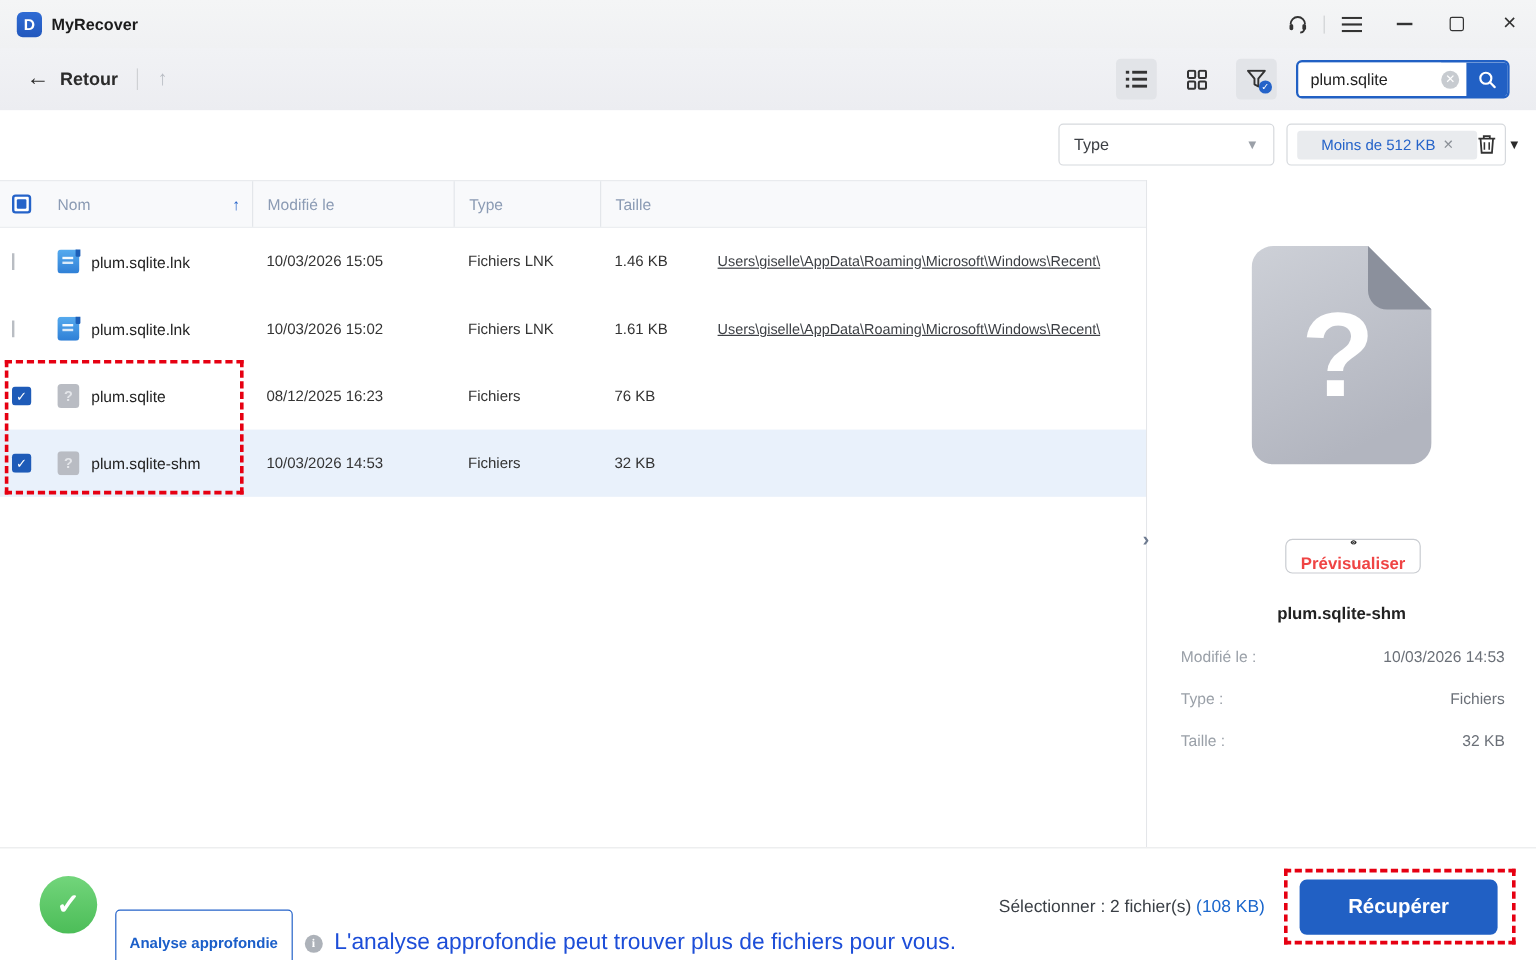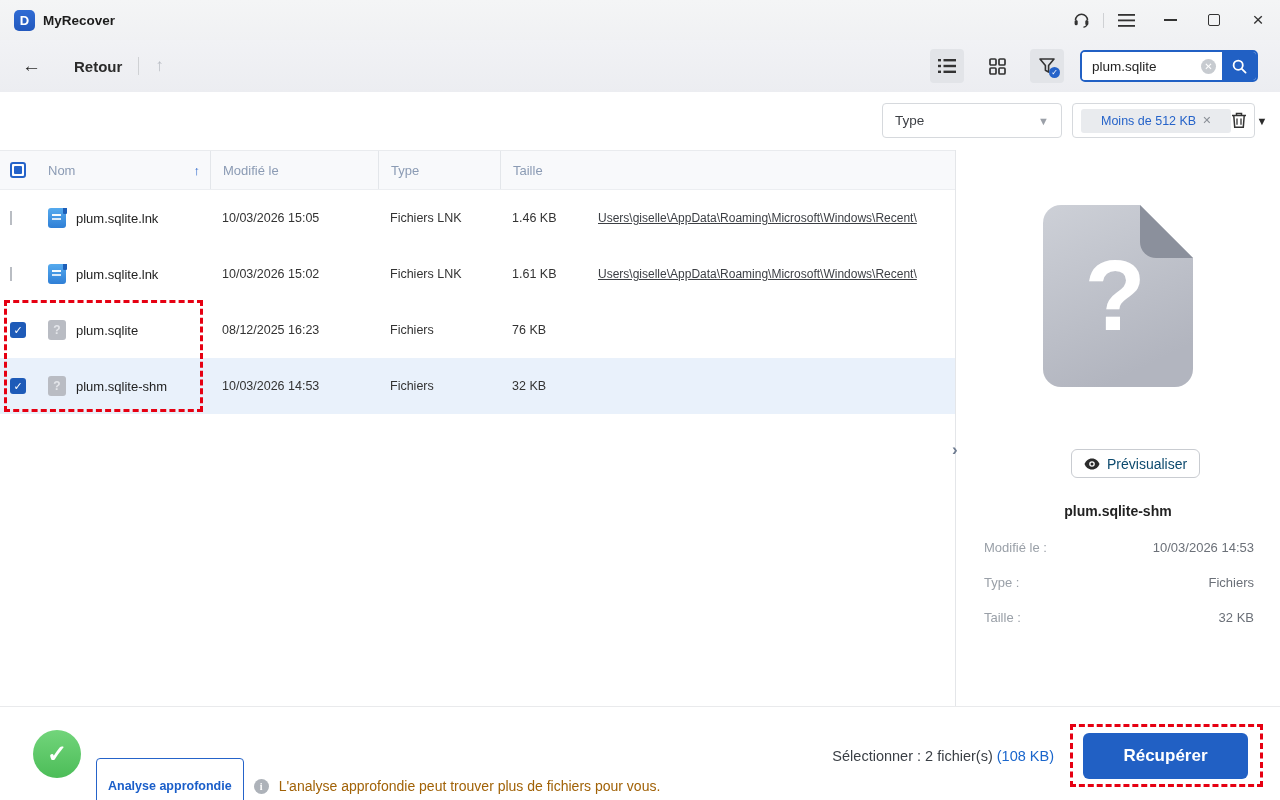--- a/index.html
+++ b/index.html
@@ -22,21 +22,21 @@
   .tb-divider { width:1px; height:15px; background:#cfd1d4; }
   .win-close { font-size:19px; color:#333; }
   .win-min-glyph { width:13px; height:2px; background:#333; }
   .win-max-glyph { width:12px; height:12px; border:1.5px solid #333; border-radius:2px; }
 
   
   .toolbar { position:absolute; left:0; top:40px; width:1280px; height:52px;
     background:linear-gradient(180deg,#f1f2f5,#ecedf1); display:flex; align-items:center; }
   .back-group { display:flex; align-items:center; margin-left:22px; cursor:pointer; }
   .back-arrow { font-size:19px; color:#2b2b2b; margin-right:9px; }
-  .back-label { font-weight:bold; font-size:15px; color:#2b2b2b;margin-left:24px; }
+  .back-label { font-weight:bold; font-size:15px; color:#2b2b2b; }
   .nav-divider { width:1px; height:18px; background:#cfd1d4; margin:0 16px; }
   .up-arrow { font-size:17px; color:#b9bdc4; }
   .toolbar-right { margin-left:auto; display:flex; align-items:center; margin-right:22px; }
   .view-btn { width:34px; height:34px; border-radius:4px; display:flex; align-items:center;
     justify-content:center; margin-left:16px; position:relative; }
   .view-btn.active { background:#e2e4e8; }
   .filter-badge { position:absolute; right:4px; bottom:5px; width:11px; height:11px; border-radius:50%;
     background:#2563c9; color:#fff; font-size:8px; display:flex; align-items:center; justify-content:center; }
   .search-box { display:flex; align-items:stretch; margin-left:16px; height:32px; width:178px;
     border:2px solid #2160c4; border-radius:5px; background:#fff; overflow:hidden; }
@@ -92,21 +92,21 @@
   .red-dash-rows { position:absolute; left:4px; top:150px; width:199px; height:112px;
     border:3px dashed #e60012; pointer-events:none; z-index:5; }
   .panel-chevron { position:absolute; left:952px; top:290px; color:#6e7b90; font-size:17px;
     font-weight:bold; cursor:pointer; z-index:4; }
 
   
   .preview-pane { position:absolute; left:956px; top:0; width:324px; height:556px; background:#fff; }
   .big-file-icon { position:absolute; left:87px; top:55px; }
   .preview-btn { position:absolute; left:115px; top:299px; height:29px; padding:0 12px; background:#fff;
     border:1px solid #c9ccd1; border-radius:6px; display:flex; align-items:center; gap:7px;
-    font-size:14px; font-weight:normal; color:#0c4a6e; cursor:pointer; }
+    font-size:14px; font-weight:bold; color:#ef4444; cursor:pointer;flex-direction:column; }
   .preview-filename { position:absolute; left:0; top:353px; width:100%; text-align:center;
     font-weight:bold; font-size:14px; color:#222; }
   .details { position:absolute; left:28px; top:388px; width:270px; }
   .detail-row { display:flex; justify-content:space-between; margin-bottom:16px; font-size:13px; line-height:19px; }
   .detail-label { color:#9aa0a8; }
   .detail-value { color:#6b7078; }
 
   
   .bottombar { position:absolute; left:0; top:706px; width:1280px; height:94px; background:#fff;
     border-top:1px solid #e9eaec; }
@@ -114,21 +114,21 @@
     background:linear-gradient(180deg,#72d57b,#4cbd58); color:#fff; display:flex; align-items:center;
     justify-content:center; font-size:24px; font-weight:bold; }
   .scan-line1 { position:absolute; left:96px; top:20px; font-size:15px; font-weight:bold; color:#1f1f1f; }
   .scan-size { color:#1a66cc; }
   .scan-line2 { position:absolute; left:96px; top:51px; display:flex; align-items:center; gap:10px; }
   .deep-scan-btn { border:1px solid #2563c9; border-radius:4px; background:#fff; color:#1a5ec9;
     font-weight:bold; font-size:12.5px; padding:20px 11px; cursor:pointer; }
   .info-icon { width:15px; height:15px; border-radius:50%; background:#adb2b9; color:#fff;
     font-size:10px; font-weight:bold; display:flex; align-items:center; justify-content:center;
     font-family:"Liberation Serif",serif; }
-  .deep-scan-hint { color:#a16207; font-size:14px; }
+  .deep-scan-hint { color:#1d4ed8; font-size:19px; }
   .selection-info { position:absolute; right:226px; top:41px; font-size:14.5px; color:#3a3f45; }
   .selection-size { color:#1a66cc; }
   .red-dash-btn { position:absolute; left:1070px; top:17px; width:193px; height:63px;
     border:3px dashed #e60012; pointer-events:none; }
   .recover-btn { position:absolute; left:1083px; top:26px; width:165px; height:46px; background:#2160c4;
     border:none; border-radius:6px; color:#fff; font-weight:bold; font-size:17px; cursor:pointer;
     font-family:"Liberation Sans",sans-serif; }
 </style>
 </head>
 <body>

